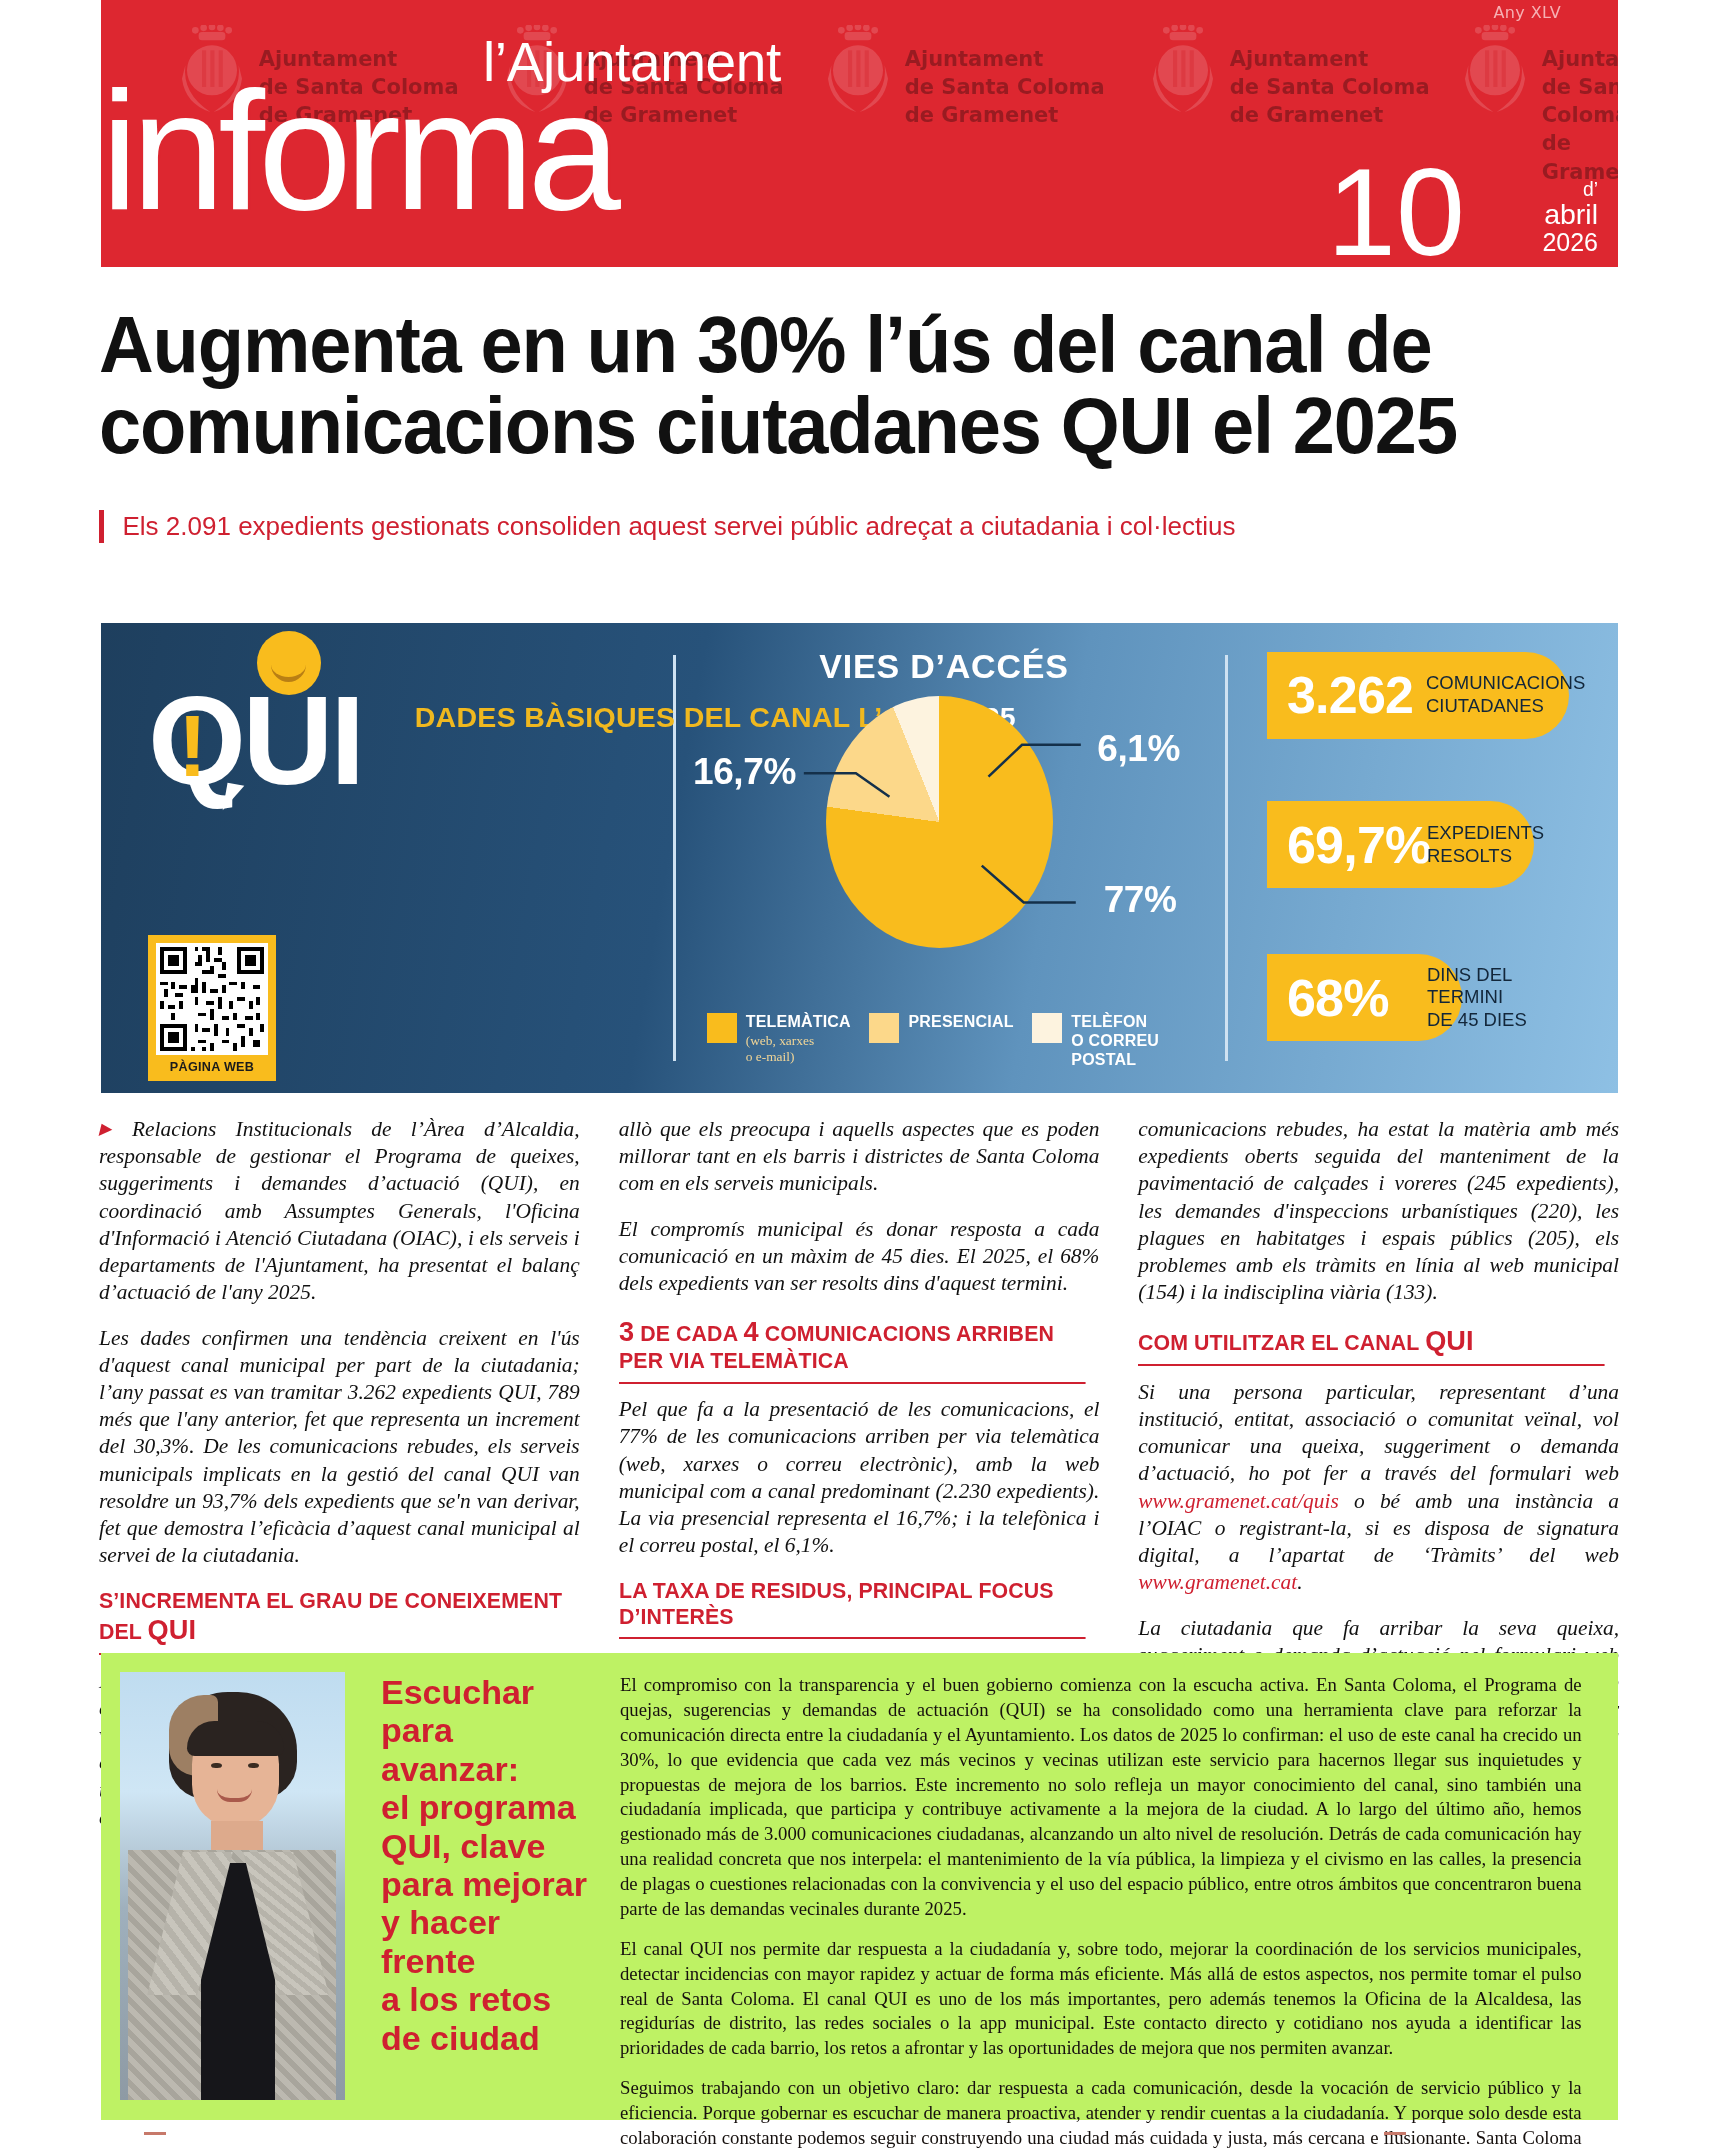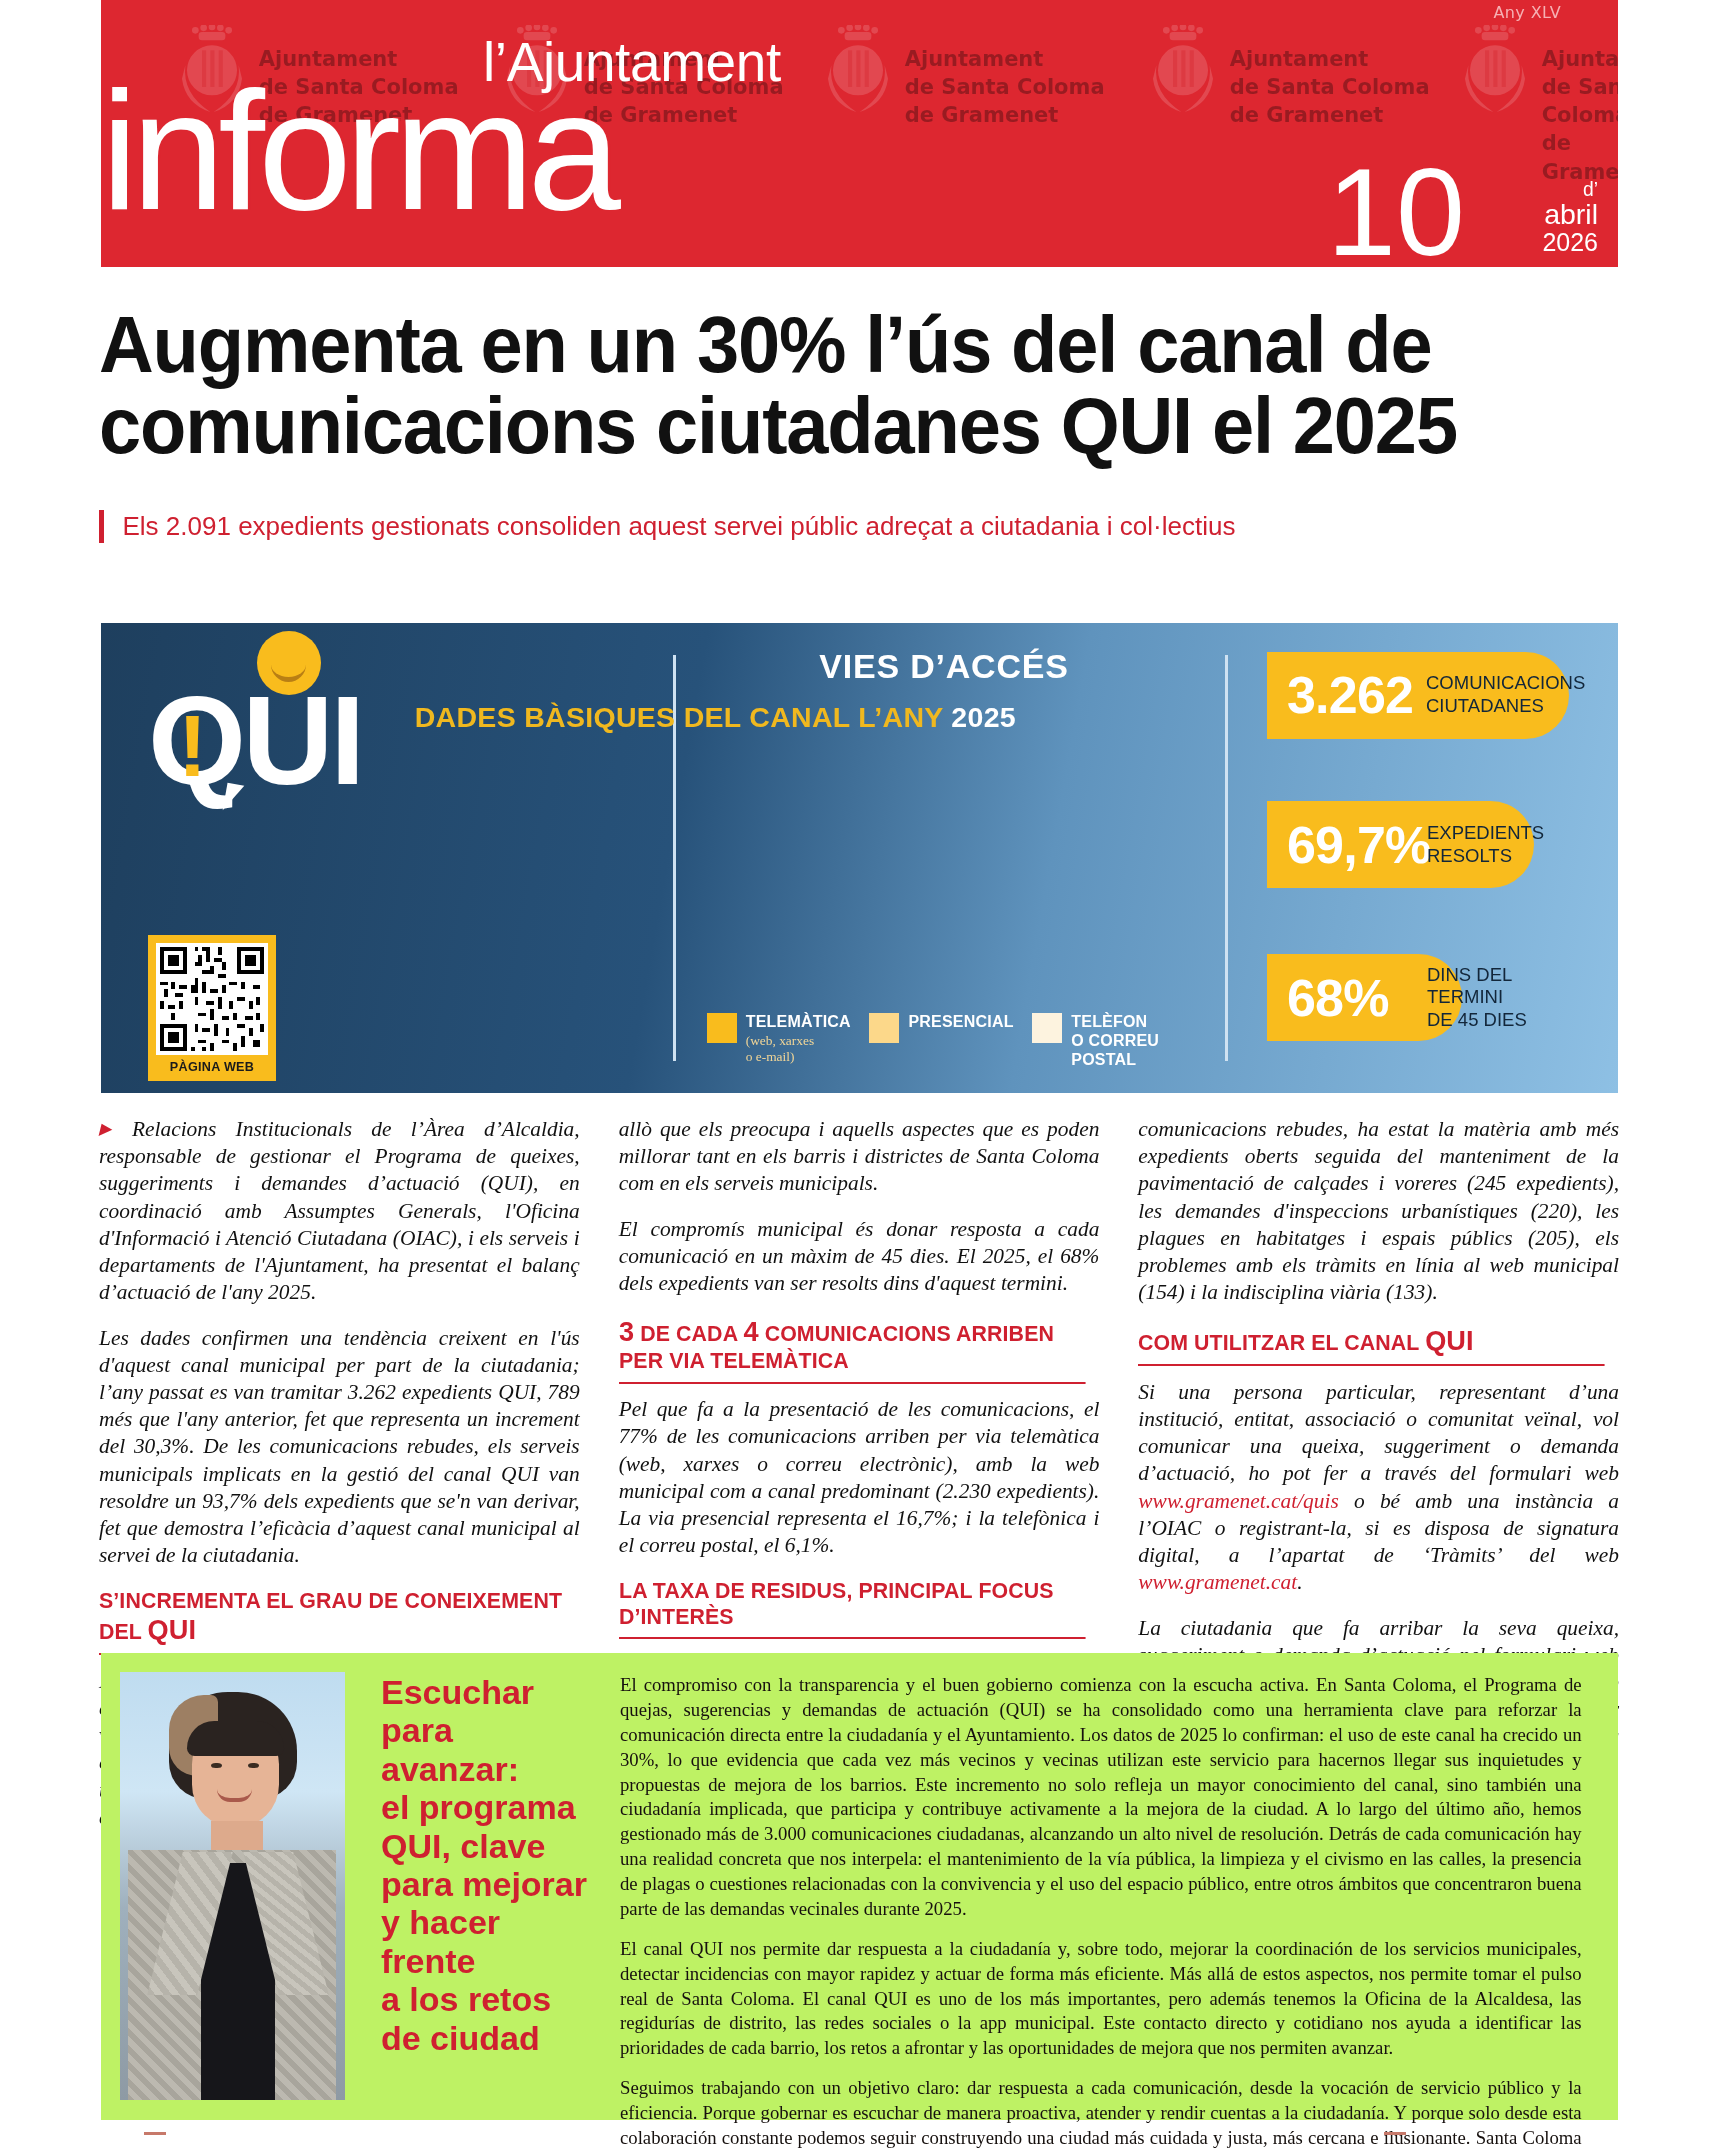--- a/index.html
+++ b/index.html
@@ -608,20 +608,31 @@
               <rect x="9" y="27" width="1" height="1"></rect>
               <rect x="12" y="27" width="1" height="1"></rect>
           </g>
         </svg>
       </div>
       <div class="qr-label">PÀGINA WEB</div>
     </div>
 
     <div class="pie-panel">
       <div class="pie-title">VIES D’ACCÉS</div>
+      <div class="pie-wrap">
+        <div class="pie" id="pieSlices" style="background: conic-gradient(rgb(249, 188, 29) 0deg, rgb(249, 188, 29) 277.76deg, rgb(252, 216, 138) 277.76deg, rgb(252, 216, 138) 338deg, rgb(253, 243, 223) 338deg, rgb(253, 243, 223) 360deg);"></div>
+        <svg class="leader" width="512" height="277" style="left:0;top:0" viewBox="0 0 610 330">
+          <polyline points="138,104 200,104 240,132"></polyline>
+          <polyline points="468,70 398,70 358,108"></polyline>
+          <polyline points="462,258 400,258 350,214"></polyline>
+        </svg>
+        <div class="pct pct-167">16,7%</div>
+        <div class="pct pct-61">6,1%</div>
+        <div class="pct pct-77">77%</div>
+      </div>
       <div class="legend">
         <div class="leg-item">
           <div class="leg-sw" style="background:#f9bc1d"></div>
           <div>
             <div class="leg-txt">TELEMÀTICA</div>
             <div class="leg-sub" style="white-space:pre-line">(web, xarxes
 o e-mail)</div>
           </div>
         </div>
         <div class="leg-item">

